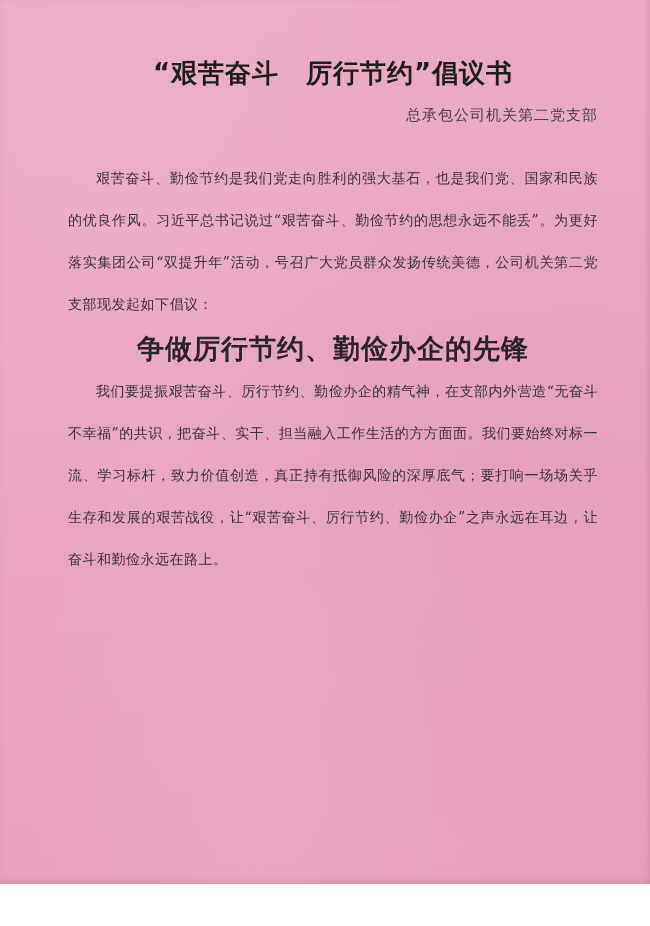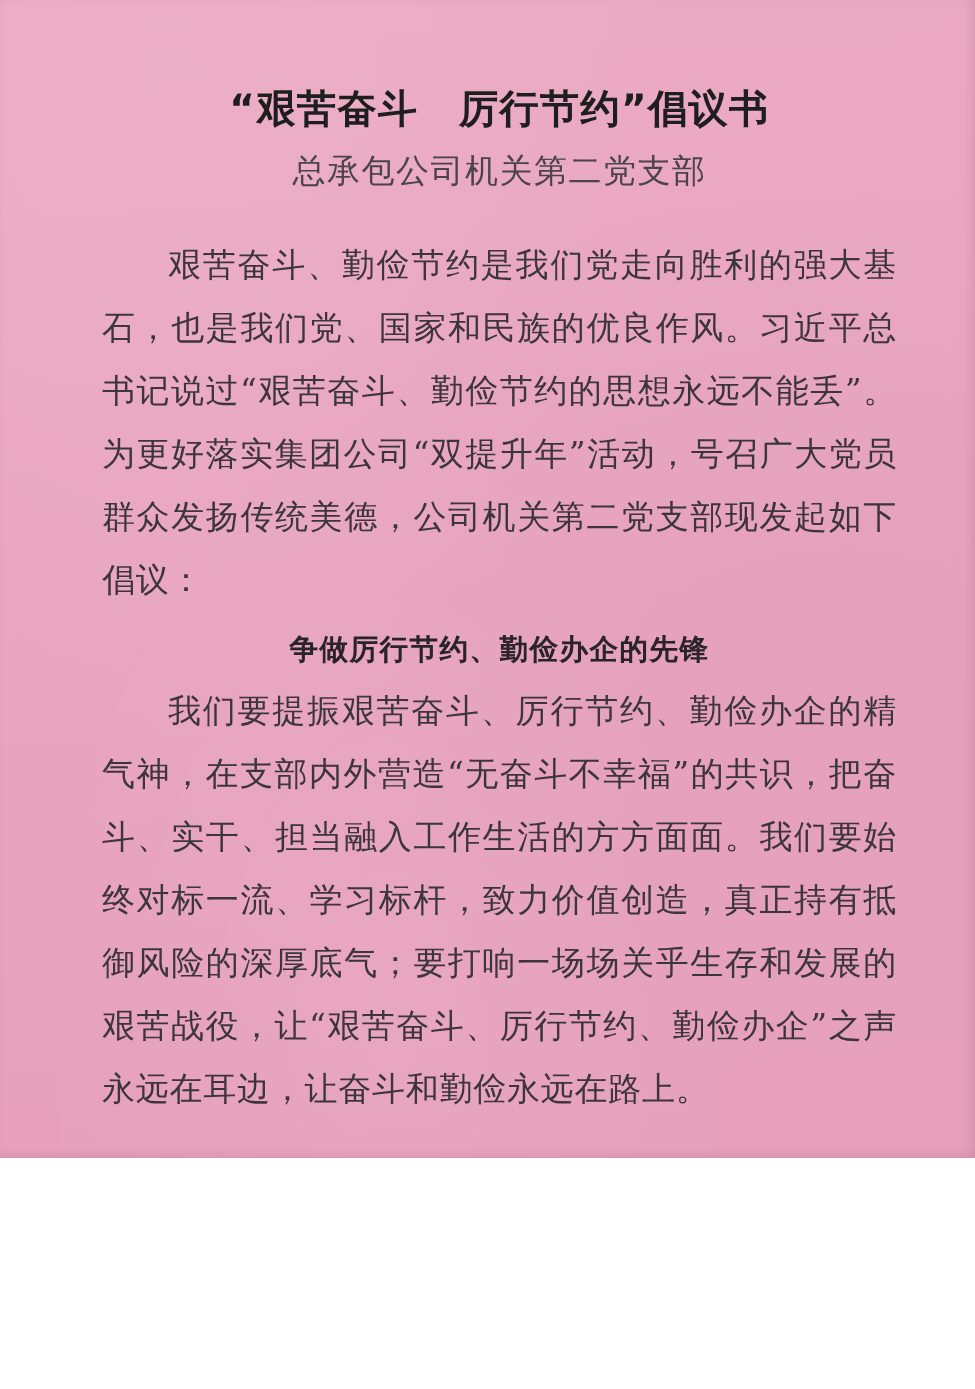--- a/index.html
+++ b/index.html
@@ -8,21 +8,21 @@
   }
   body {
     width: 650px;
     height: 926px;
     overflow: hidden;
     font-family: "DejaVu Serif", serif;
   }
   .paper {
     position: relative;
     width: 650px;
-    height: 772px;
+    height: 884px;
     box-sizing: border-box;
     padding: 56px 52px 0 68px;
     background:
       radial-gradient(ellipse at 18% 8%, rgba(255,255,255,0.07), transparent 42%),
       radial-gradient(ellipse at 85% 55%, rgba(176,106,138,0.07), transparent 55%),
       radial-gradient(ellipse at 40% 90%, rgba(255,255,255,0.05), transparent 45%),
       linear-gradient(176deg, #ebaac4 0%, #e9a5c0 55%, #e6a0bb 100%);
     box-shadow:
       inset -6px 0 10px -6px rgba(140,80,105,0.25),
       inset 0 -5px 8px -5px rgba(140,80,105,0.22);
@@ -32,42 +32,42 @@
     text-align: center;
     font-family: "DejaVu Sans", sans-serif;
     font-size: 26px;
     line-height: 34px;
     font-weight: 700;
     color: #1e1e1e;
     letter-spacing: 1px;
   }
   .doc-subtitle {
     margin-top: 13px;
-    text-align: center;
-    font-size: 22px;
+    text-align: right;
+    font-size: 15px;
     line-height: 24px;
     color: #4c4448;
     letter-spacing: 1px;
   }
   .body-block {
     margin-top: 30px;
   }
   .para {
     margin: 0;
-    font-size: 22px;
+    font-size: 14px;
     line-height: 42px;
     color: #3c3539;
     text-align: justify;
     text-indent: 2em;
     letter-spacing: 0.5px;
   }
   .section-heading {
     margin: 3px 0 0 0;
     font-family: "DejaVu Sans", sans-serif;
-    font-size: 19px;
+    font-size: 27px;
     line-height: 42px;
     font-weight: 700;
     color: #2a2428;
     text-align: center;
     letter-spacing: 1px;
   }
 </style>
 </head>
 <body>
 

